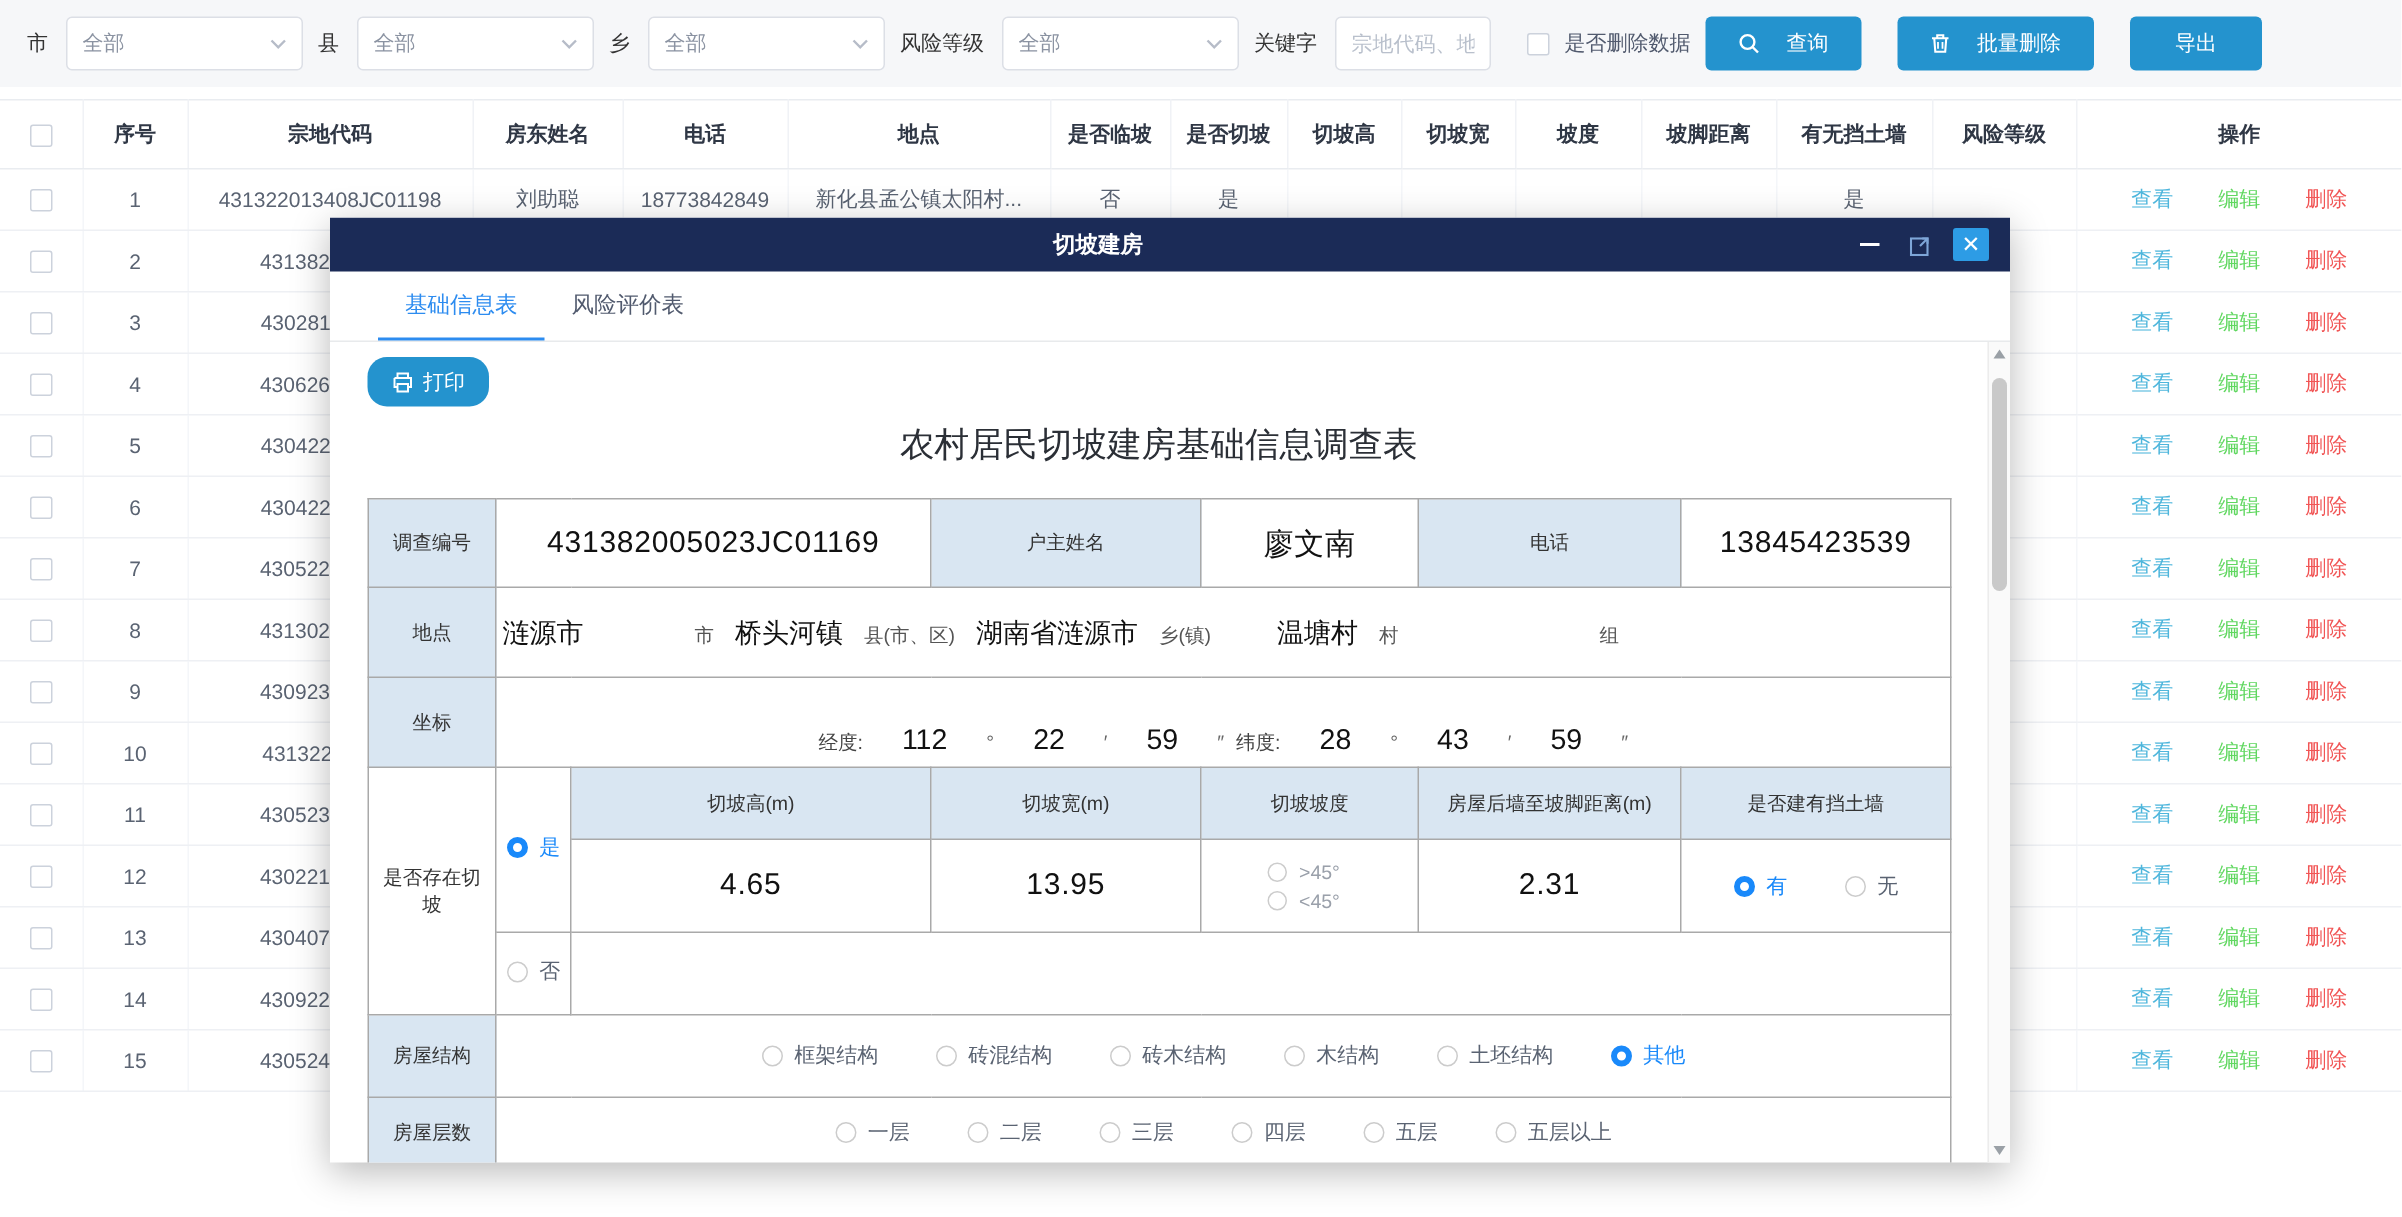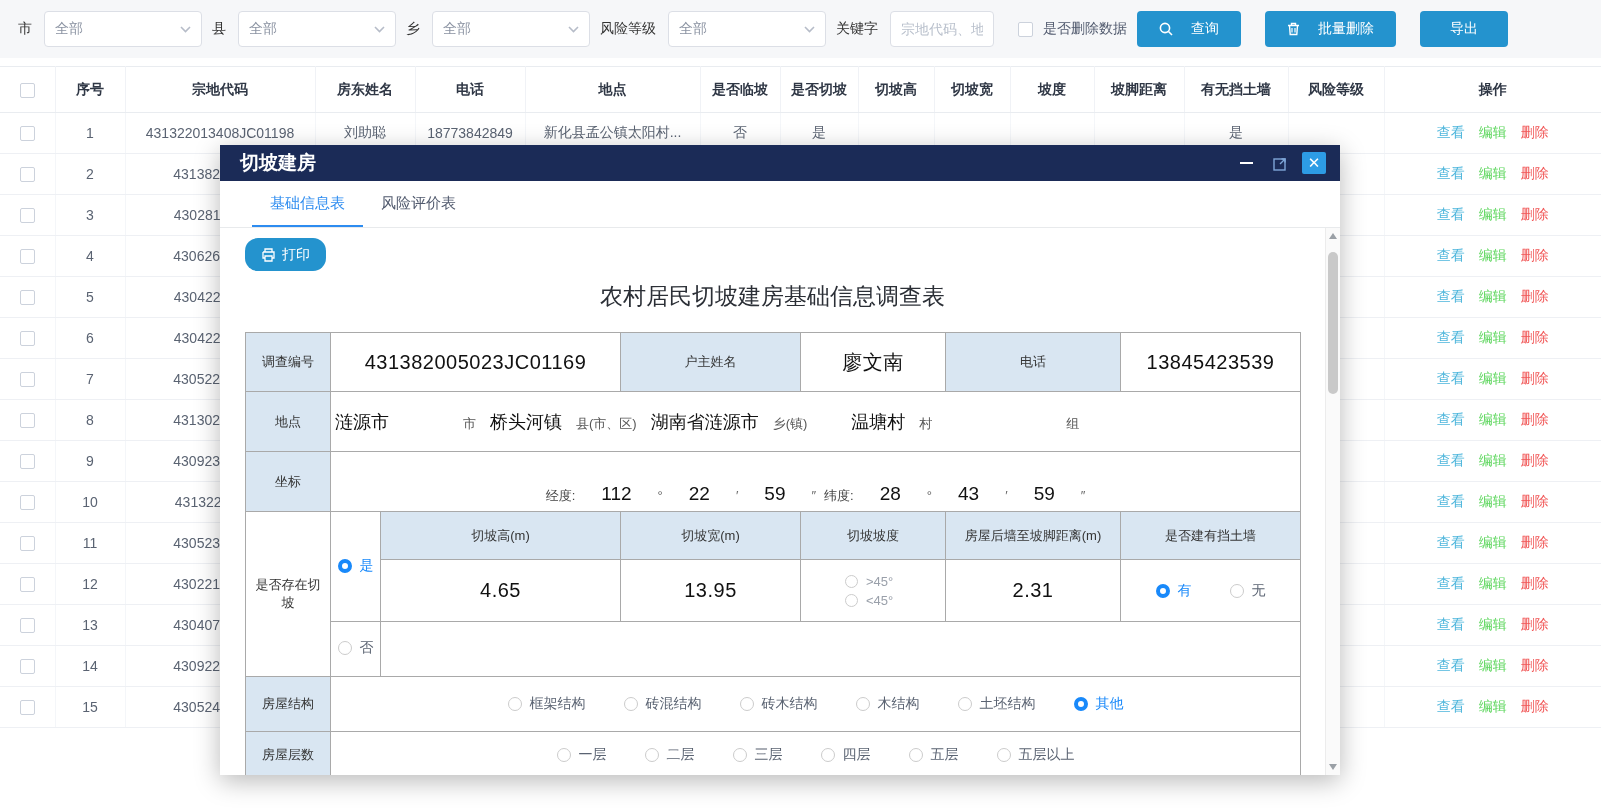--- a/index.html
+++ b/index.html
@@ -33,30 +33,30 @@
 
   
   table.grid{width:1601px;border-collapse:collapse;table-layout:fixed;margin-top:8px;}
   table.grid th{height:46px;font-size:14px;font-weight:bold;color:#2f3745;
     border-top:1px solid var(--grid-line);border-bottom:1px solid var(--grid-line);
     border-right:1px solid #f0f2f6;text-align:center;}
   table.grid td{height:41px;font-size:14px;color:#5a6372;text-align:center;
     border-bottom:1px solid #eef0f4;border-right:1px solid #f4f6f9;
     overflow:hidden;white-space:nowrap;text-overflow:ellipsis;}
   table.grid th:last-child,table.grid td:last-child{border-right:none;}
-  .ops{display:inline-flex;gap:14px;}
+  .ops{display:inline-flex;gap:30px;}
   .ops a{font-size:14px;text-decoration:none;cursor:pointer;}
   .ops .view{color:var(--link-view);} .ops .edit{color:var(--link-edit);} .ops .del{color:var(--link-delete);}
 
   
   .modal{position:absolute;left:220px;top:145px;width:1120px;height:630px;background:#fff;
     box-shadow:0 6px 24px rgba(0,0,0,.28);overflow:hidden;}
   .modal-header{height:36px;background:var(--modal-header);display:flex;align-items:center;
     padding:0 14px 0 20px;}
-  .modal-title{color:#fff;font-size:19px;font-weight:bold;flex:1;}
+  .modal-title{color:#fff;font-size:15px;font-weight:bold;flex:1;text-align:center;}
   .win-btn{width:24px;height:22px;display:inline-flex;align-items:center;justify-content:center;
     margin-left:10px;cursor:pointer;color:#fff;}
   .min-bar{display:inline-block;width:13px;height:2px;background:#fff;}
   .close-btn{background:var(--close-button);border-radius:2px;font-size:15px;font-weight:bold;}
   .tabs{height:47px;border-bottom:1px solid #e8eaec;display:flex;align-items:stretch;padding-left:32px;}
   .tab{display:flex;align-items:center;padding:0 18px;font-size:15px;color:#515a6e;cursor:pointer;
     border-bottom:2px solid transparent;}
   .tab.active{color:var(--tab-active);border-bottom-color:var(--tab-active);}
   .modal-content{position:relative;height:547px;padding:10px 40px 0 25px;}
 

